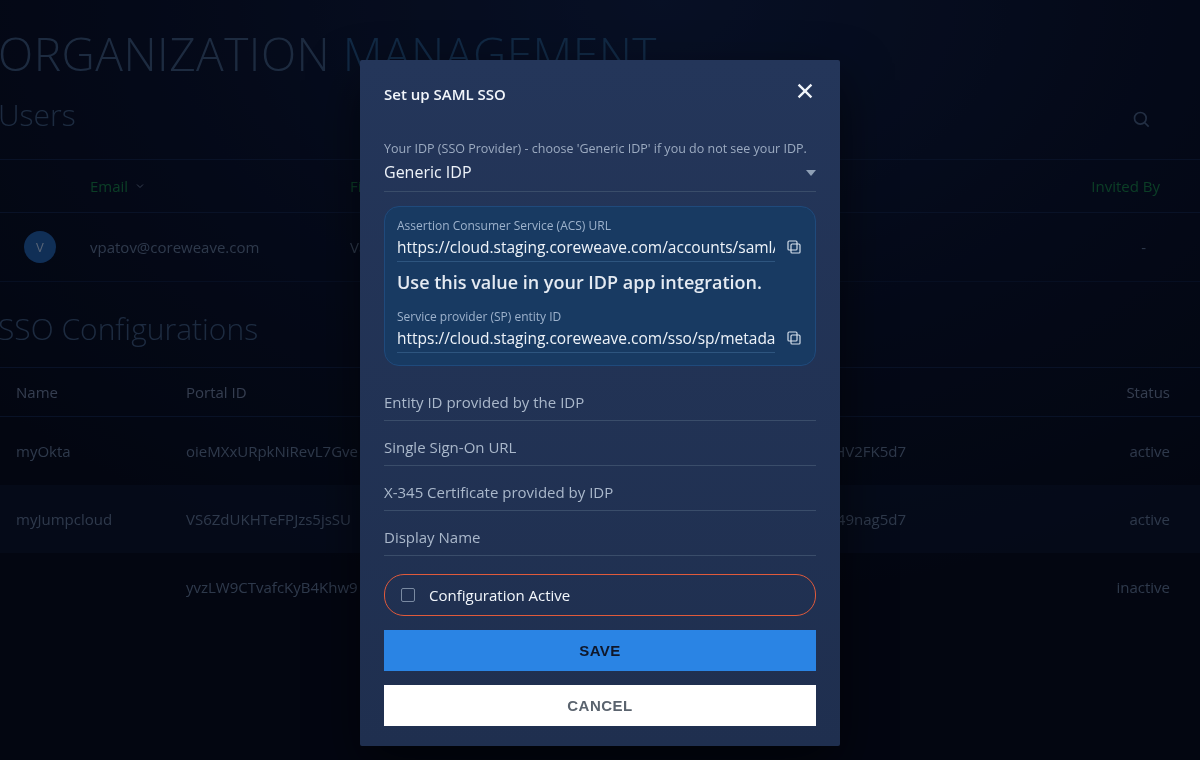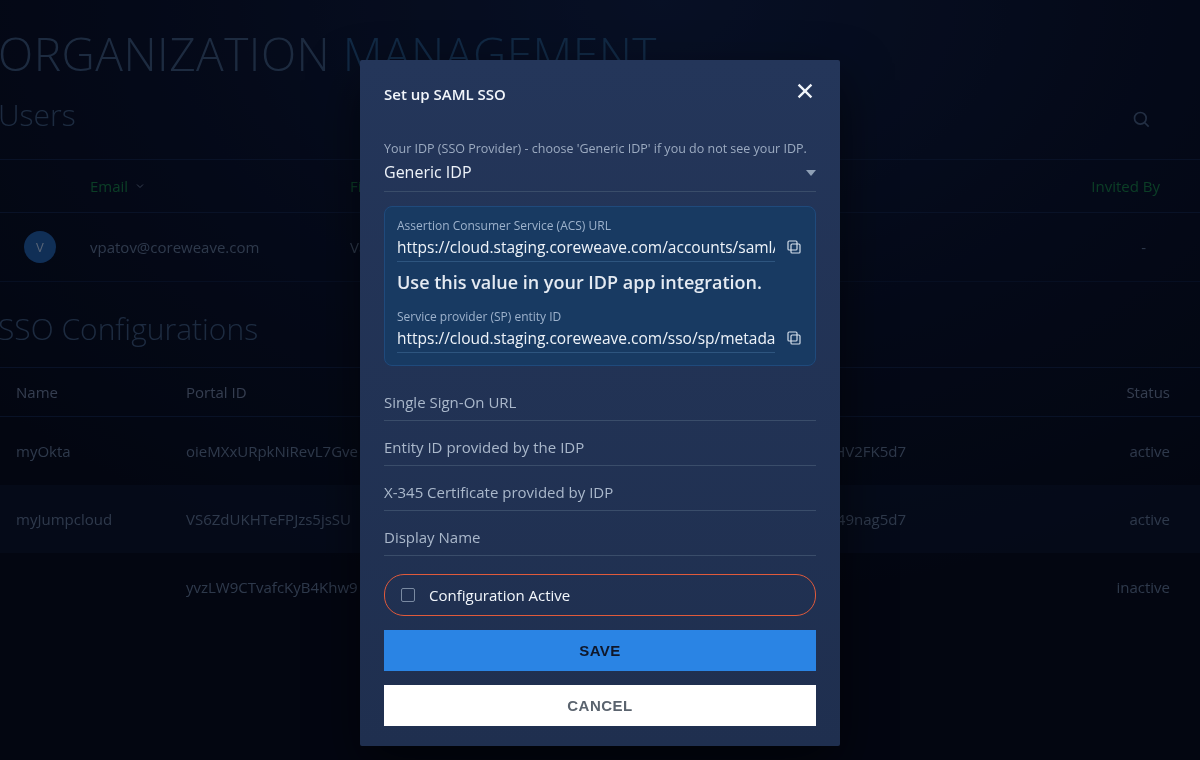--- a/index.html
+++ b/index.html
@@ -94,21 +94,21 @@
   .close-x svg{width:22px;height:22px;stroke:#f2f6fb;stroke-width:2.5;fill:none;}
   .close-x{cursor:pointer;}
 
   .modal-body{padding:6px 24px 0 24px;}
   .hint{font-size:12.5px;color:#9cabc1;margin-top:13px;}
   .sel-row{border-bottom:1px solid var(--line);padding:4px 0 8px 0;margin-bottom:14px;display:flex;align-items:flex-end;}
   .sel-val{color:#eef3f9;font-size:16px;flex:1;}
   .sel-caret svg{width:10px;height:10px;fill:#8fa0b6;}
 
   .card{
-    background:#183a62;border:1px solid #1f4a7c;border-radius:8px;
+    background:#183a62;border:1px solid #1f4a7c;border-radius:15px;
     padding:10px 12px 12px 12px;margin-bottom:10px;
   }
   .card-lbl{font-size:12px;color:#9db2cc;}
   .card-val-row{display:flex;align-items:center;gap:10px;margin-top:2px;}
   .card-val{
     color:#eef3f9;font-size:15.5px;white-space:nowrap;overflow:hidden;text-overflow:clip;
     flex:1;border-bottom:1px solid #2e557f;padding-bottom:3px;
   }
   .copy-btn{cursor:pointer;}
   .copy-btn svg{width:18px;height:18px;stroke:#d4deea;stroke-width:1.6;fill:none;}
@@ -248,22 +248,22 @@
         <div class="card-val">https://cloud.staging.coreweave.com/sso/sp/metadata.xn</div>
         <div class="copy-btn">
           <svg viewBox="0 0 24 24">
               <rect x="8" y="8" width="12" height="12" rx="1.5"></rect>
               <rect x="4" y="4" width="12" height="12" rx="1.5"></rect>
             </svg>
         </div>
       </div>
     </div>
 
+    <div class="ufield">Entity ID provided by the IDP</div>
     <div class="ufield">Single Sign-On URL</div>
-    <div class="ufield">Entity ID provided by the IDP</div>
     <div class="ufield">X-345 Certificate provided by IDP</div>
     <div class="ufield">Display Name</div>
 
     <div class="chk-wrap">
       <span class="chk"></span>
       <span class="chk-lbl">Configuration Active</span>
     </div>
 
     <button class="btn btn-primary">SAVE</button>
     <button class="btn btn-secondary">CANCEL</button>

